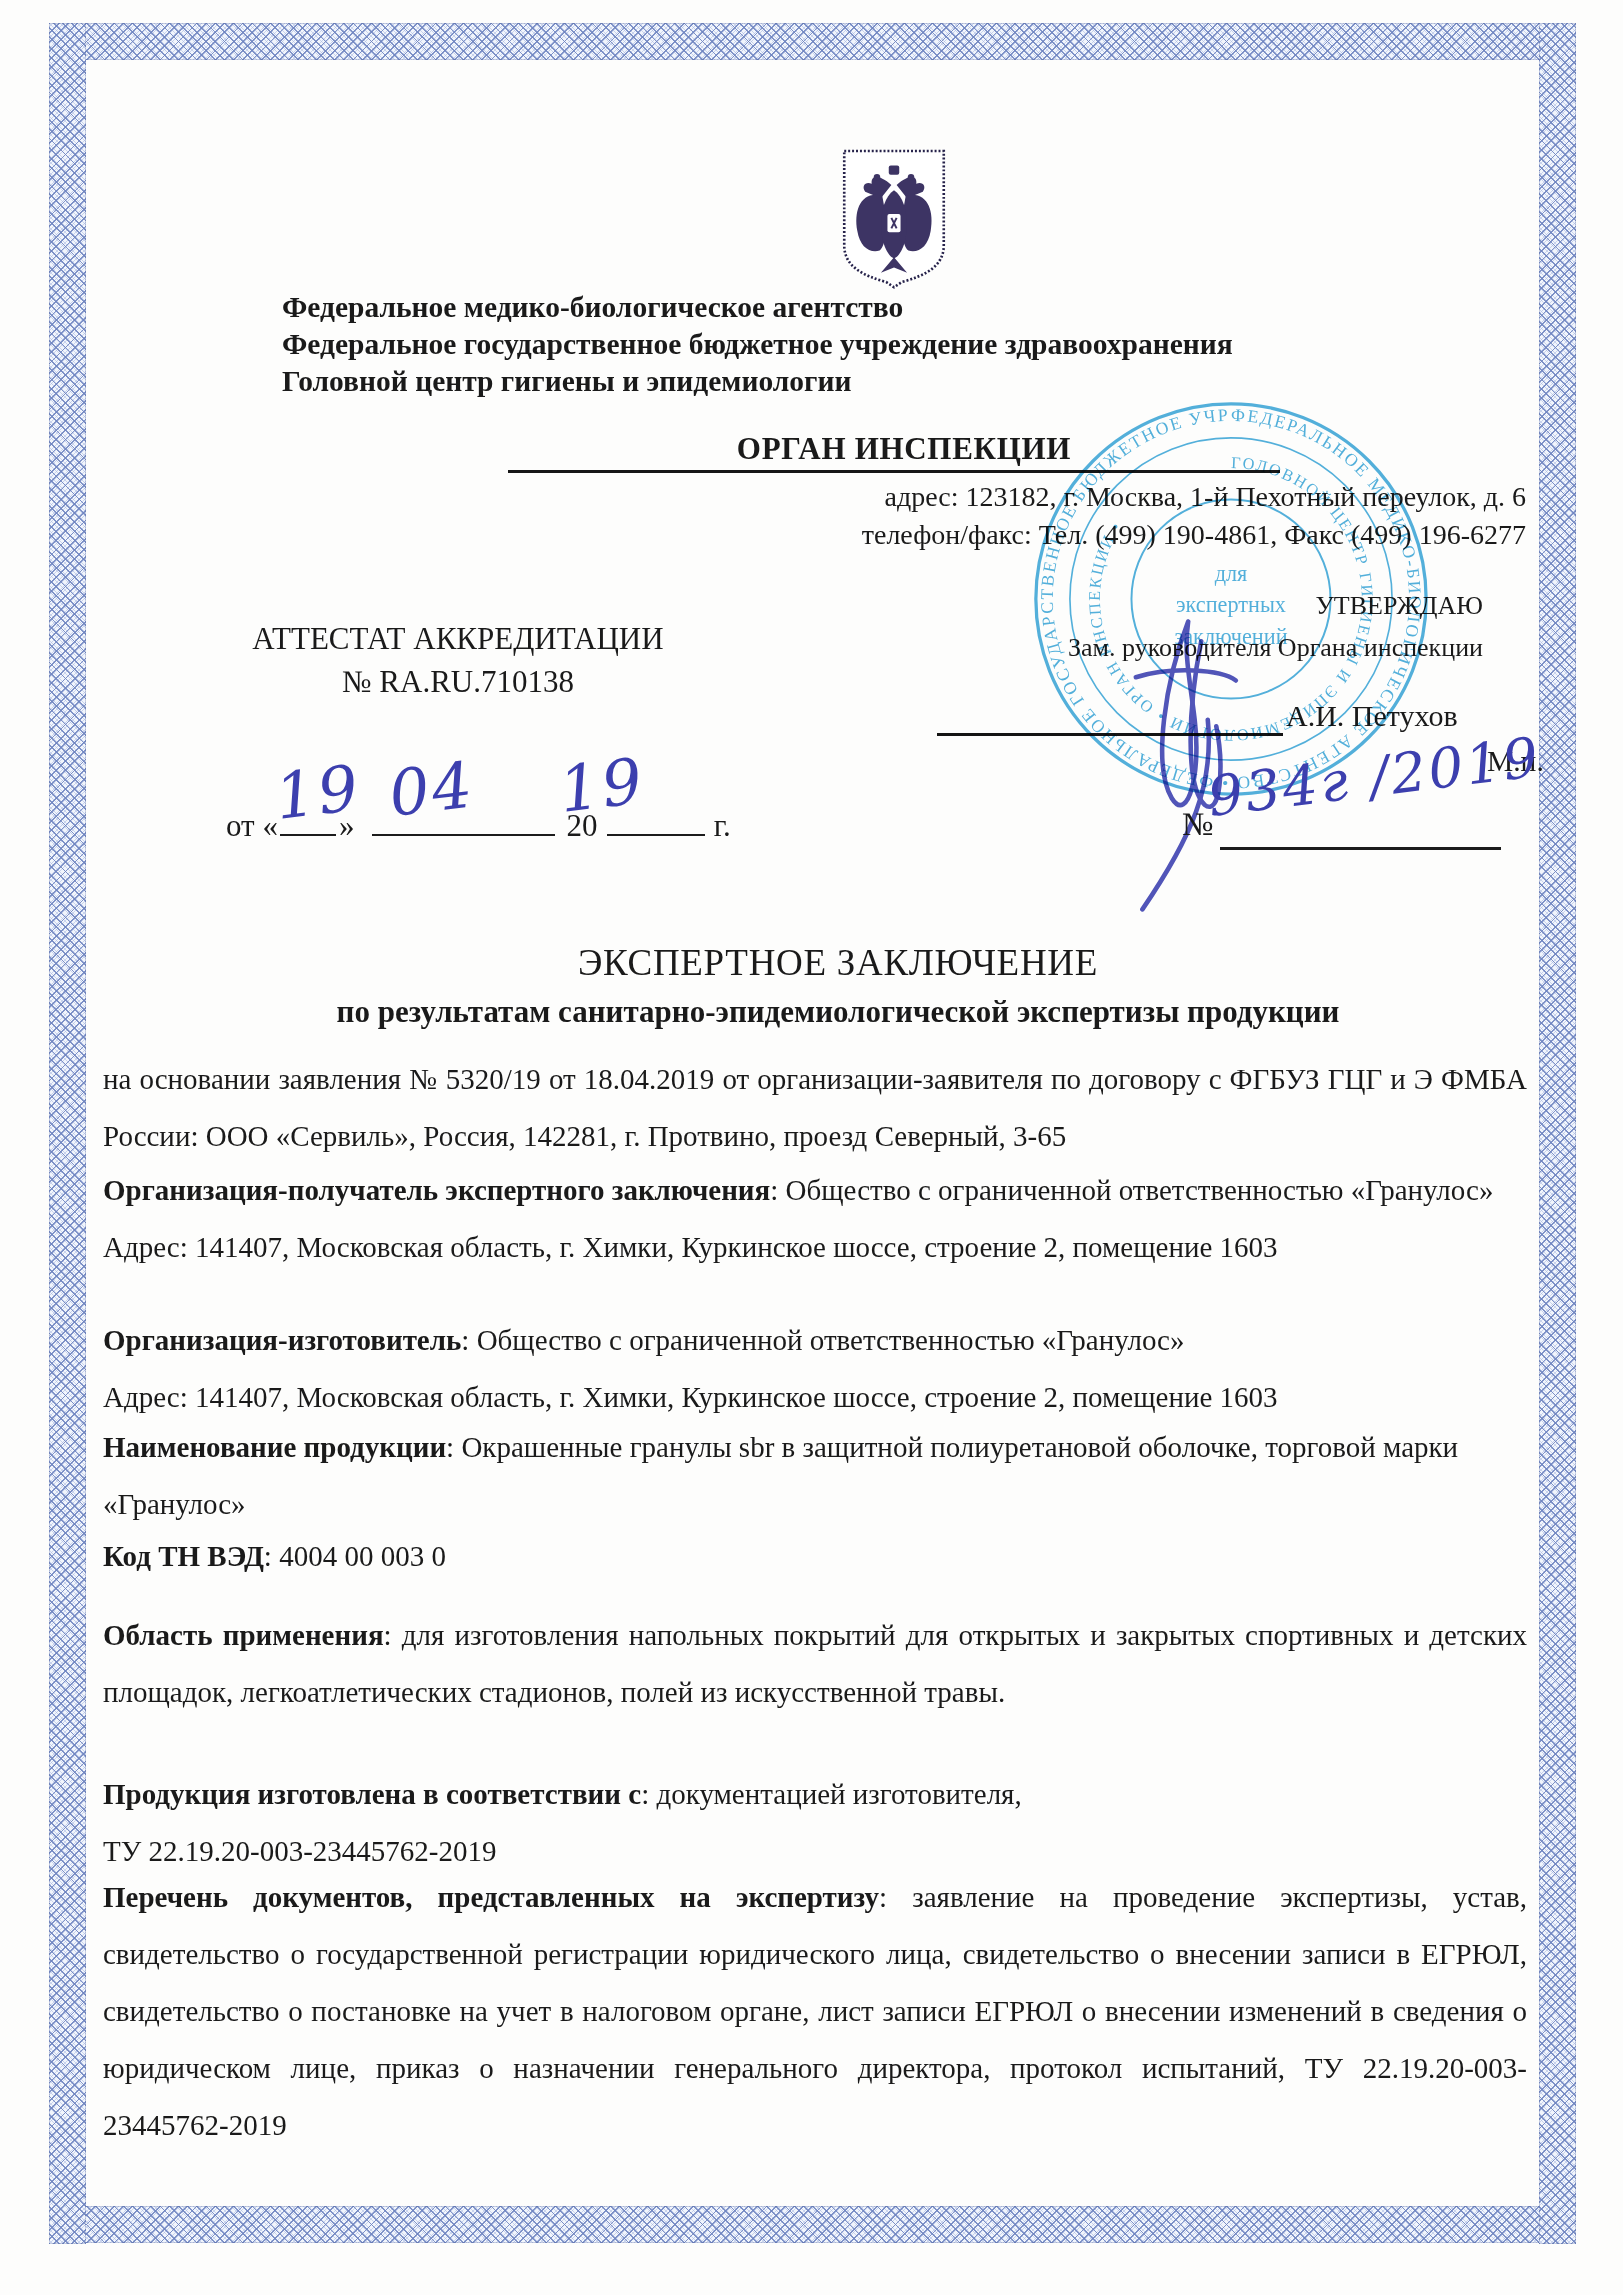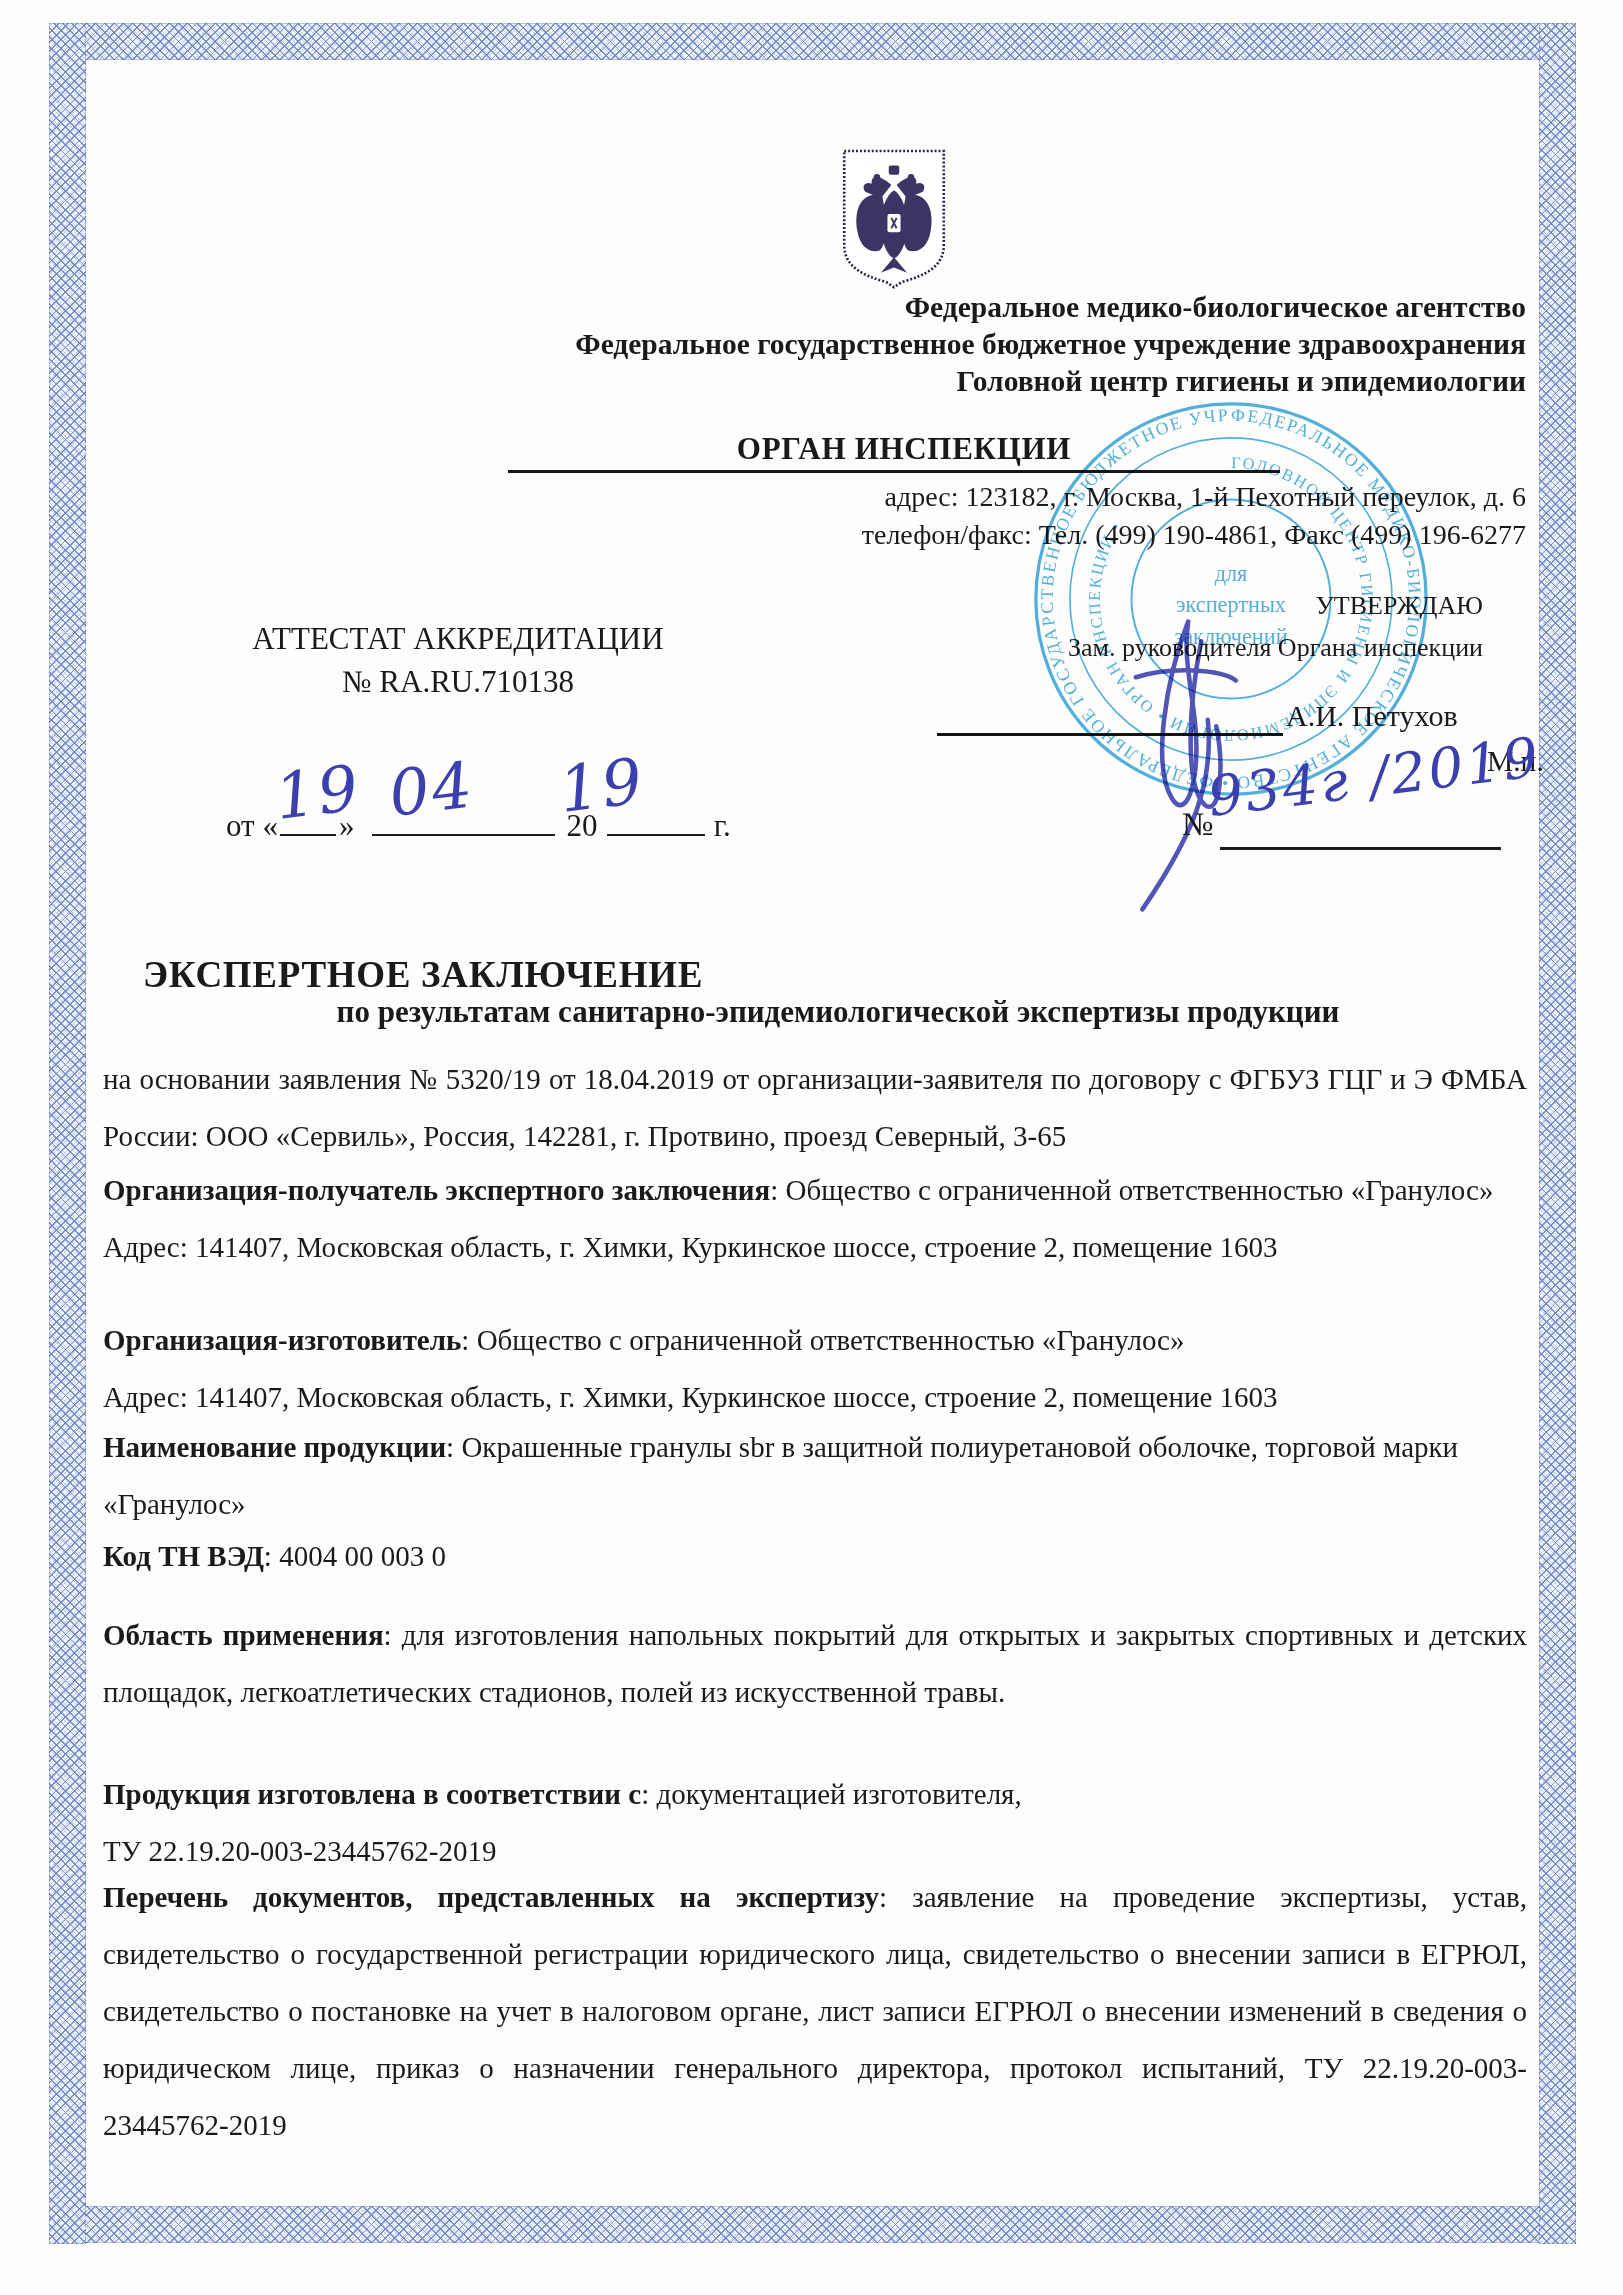--- a/index.html
+++ b/index.html
@@ -16,21 +16,21 @@
       repeating-linear-gradient(135deg, rgba(166,182,224,.55) 2.6px 3.3px, transparent 3.3px 6.5px),
       #f1f5fc;
     box-shadow: inset 0 0 0 0.7px rgba(70,90,150,.35);}
   .lat.top{left:49px;top:23px;width:1527px;height:37px;}
   .lat.bottom{left:49px;top:2206px;width:1527px;height:37px;}
   .lat.left{left:49px;top:23px;width:37px;height:2221px;}
   .lat.right{left:1539px;top:23px;width:37px;height:2221px;}
 
   
   .emblem{position:absolute;left:839px;top:147px;width:110px;height:143px;}
-  .org-header{position:absolute;left:282px;top:289px;width:1244px;text-align:right;
+  .org-header{position:absolute;left:282px;top:289px;width:1244px;text-align:left;
     font-weight:bold;font-size:29.5px;line-height:37px;}
   .inspection{position:absolute;left:282px;top:431px;width:1244px;text-align:center;}
   .inspection .ttl{font-weight:bold;font-size:31px;letter-spacing:0.7px;}
   .rule{position:absolute;left:508px;top:470px;width:772px;height:3.3px;background:#171717;}
   .addr{position:absolute;left:282px;top:478px;width:1244px;text-align:right;
     font-size:28px;line-height:38px;}
 
   .accred{position:absolute;left:216px;top:617px;width:484px;text-align:center;
     font-size:31px;line-height:43px;}
   .approval{position:absolute;left:910px;top:585px;width:573px;text-align:right;
@@ -49,22 +49,22 @@
   .num-line{position:absolute;left:1220px;top:847px;width:281px;height:2.6px;background:#1c1c1c;}
 
   .hw{position:absolute;font-family:"DejaVu Serif",serif;font-style:italic;color:#3c3fae;
       transform:rotate(-7deg);transform-origin:left bottom;letter-spacing:2.6px;}
   .hw-day{left:280px;top:761px;font-size:63px;}
   .hw-month{left:394px;top:758px;font-size:63px;}
   .hw-year{left:564px;top:754px;font-size:63px;}
   .hw-num{left:1212px;top:765px;font-size:55px;}
 
   
-  .doc-title{position:absolute;left:131px;top:941px;width:1414px;
-    font-size:37px;font-weight:bold;letter-spacing:0.7px;margin:12px;}
+  .doc-title{position:absolute;left:131px;top:941px;width:1414px;text-align:center;
+    font-size:37px;font-weight:normal;letter-spacing:0.7px;margin:0;}
   .doc-subtitle{position:absolute;left:131px;top:994px;width:1414px;text-align:center;
     font-size:31px;font-weight:bold;margin:0;}
 
   
   .para{position:absolute;left:103px;width:1424px;font-size:29px;line-height:57px;margin:0;}
   .just{text-align:justify;}
   .b{font-weight:bold;}
   .block{display:block;}
   .p-basis{top:1051px;}
   .p-recipient{top:1162px;}

